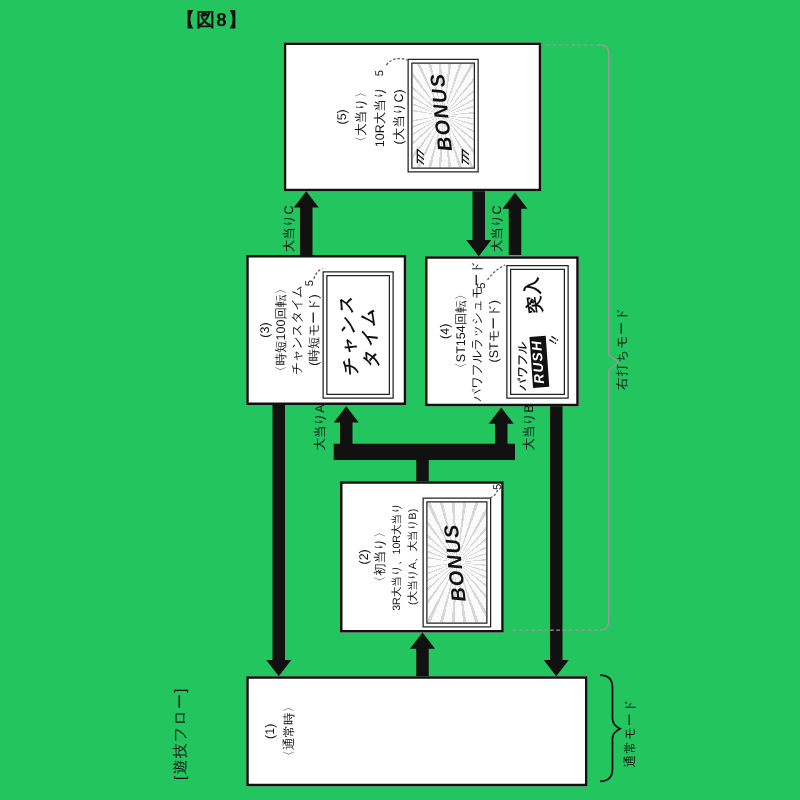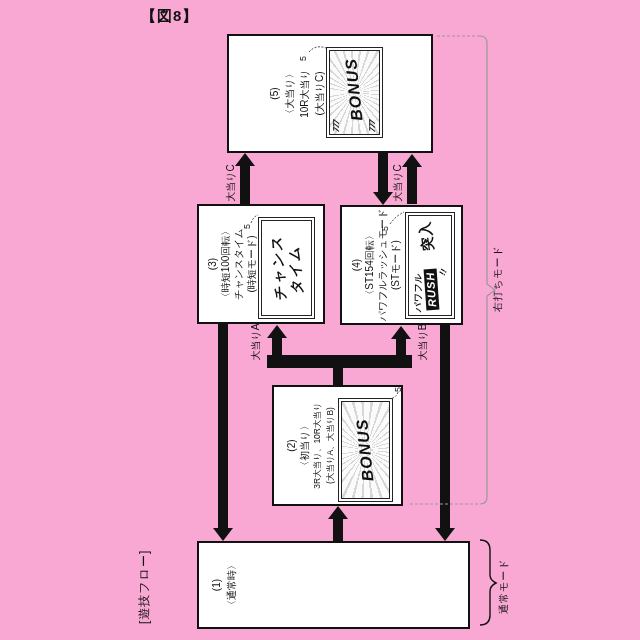--- a/index.html
+++ b/index.html
@@ -1,18 +1,18 @@
 <!DOCTYPE html>
 <html><head>
 <meta charset="utf-8">
 <style>
   html,body{margin:0;padding:0;background:#fff;}
   body{width:640px;height:640px;overflow:hidden;position:relative;
        font-family:"Liberation Sans","DejaVu Sans",sans-serif;color:#111;}
-  .stage{position:absolute;left:0;top:0;width:640px;height:640px;background:#f9a8d4;}
+  .stage{position:absolute;left:0;top:0;width:640px;height:640px;background:#22c55e;}
   .fig-title{position:absolute;left:141px;top:7px;font-size:15px;font-weight:bold;letter-spacing:1px;}
   
   .canvas{position:absolute;left:0;top:0;width:640px;height:640px;transform:rotate(-90deg);}
   .flow-label{position:absolute;left:16px;top:136px;font-size:12px;letter-spacing:1px;}
   .box{position:absolute;border:2px solid #111;background:#fff;box-sizing:border-box;}
   .btxt{position:absolute;left:0;right:0;text-align:center;font-size:10px;line-height:13px;}
   .btxt .small{font-size:8.5px;}
   .screen{position:absolute;border:1px solid #222;padding:2px;box-sizing:border-box;background:#fff;}
   .screen-in{width:100%;height:100%;border:1px solid #222;box-sizing:border-box;position:relative;overflow:hidden;background:#fff;}
   .rays{background-image:repeating-conic-gradient(from 0deg,#fbfbfb 0deg 8deg,#d7d7d7 8deg 11deg);}

